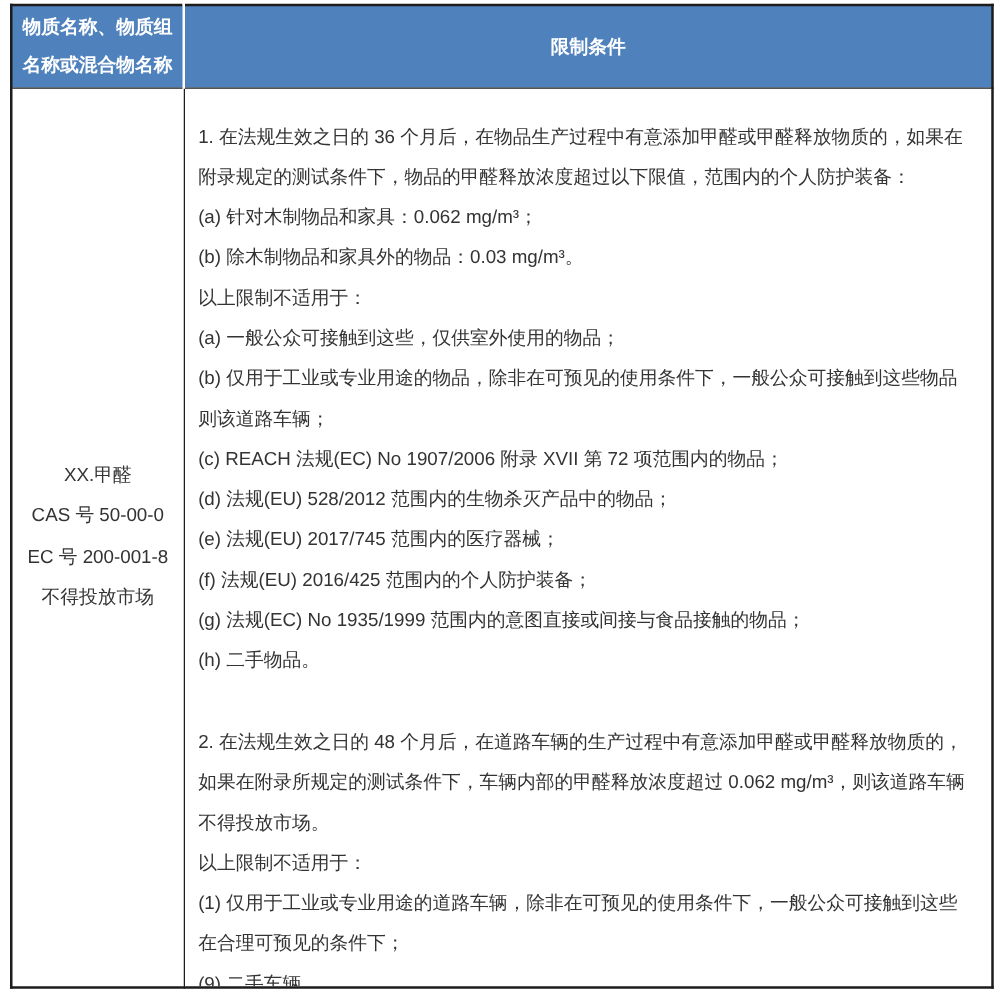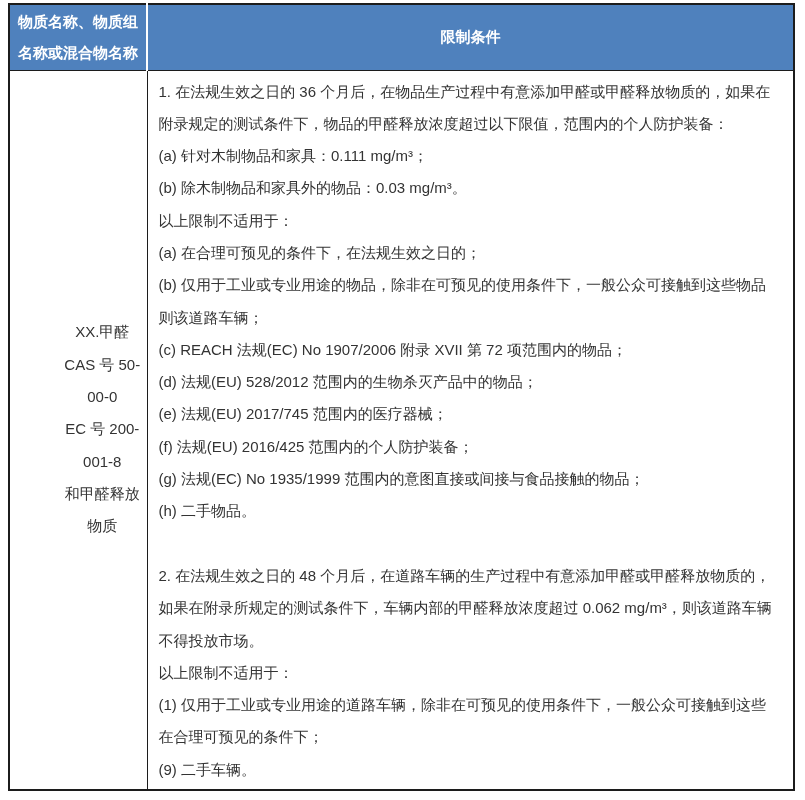--- a/index.html
+++ b/index.html
@@ -42,30 +42,29 @@
     text-align: center;
   }
   th.col-substance { width: 138px; }
   th.col-restriction { border-left: 2px solid #FFFFFF; }
   .header-lines .line { line-height: 31px; }
   td.cell-substance {
     width: 138px;
     text-align: center;
     color: var(--body-text);
     font-size: 15px;
-    padding-left: 48px;
   }
   td.cell-restriction {
     vertical-align: top;
     color: var(--body-text);
     font-size: 15px;
   }
   .substance-lines .line { line-height: 32.3px; }
   .restriction-lines {
-    padding: 5px 8px 0 11px;
+    padding: 23px 8px 0 11px;
     height: 718px;
     overflow: hidden;
   }
   .restriction-lines .line {
     line-height: 32.3px;
     white-space: normal;
   }
   .restriction-lines .line.blank { min-height: 32.3px; }
 </style>
 </head>
@@ -86,31 +85,31 @@
         </th>
       </tr>
     </thead>
     <tbody>
       <tr>
         <td class="cell-substance">
           <div class="substance-lines">
               <div class="line">XX.甲醛</div>
               <div class="line">CAS 号 50-00-0</div>
               <div class="line">EC 号 200-001-8</div>
-              <div class="line">和甲醛释放物质</div>
+              <div class="line">不得投放市场</div>
             </div>
         </td>
         <td class="cell-restriction">
           <div class="restriction-lines">
               <div class="line">1. 在法规生效之日的 36 个月后，在物品生产过程中有意添加甲醛或甲醛释放物质的，如果在</div>
               <div class="line">附录规定的测试条件下，物品的甲醛释放浓度超过以下限值，范围内的个人防护装备：</div>
-              <div class="line">(a) 针对木制物品和家具：0.111 mg/m³；</div>
+              <div class="line">(a) 针对木制物品和家具：0.062 mg/m³；</div>
               <div class="line">(b) 除木制物品和家具外的物品：0.03 mg/m³。</div>
               <div class="line">以上限制不适用于：</div>
-              <div class="line">(a) 在合理可预见的条件下，在法规生效之日的；</div>
+              <div class="line">(a) 一般公众可接触到这些，仅供室外使用的物品；</div>
               <div class="line">(b) 仅用于工业或专业用途的物品，除非在可预见的使用条件下，一般公众可接触到这些物品</div>
               <div class="line">则该道路车辆；</div>
               <div class="line">(c) REACH 法规(EC) No 1907/2006 附录 XVII 第 72 项范围内的物品；</div>
               <div class="line">(d) 法规(EU) 528/2012 范围内的生物杀灭产品中的物品；</div>
               <div class="line">(e) 法规(EU) 2017/745 范围内的医疗器械；</div>
               <div class="line">(f) 法规(EU) 2016/425 范围内的个人防护装备；</div>
               <div class="line">(g) 法规(EC) No 1935/1999 范围内的意图直接或间接与食品接触的物品；</div>
               <div class="line">(h) 二手物品。</div>
               <div class="line blank">&nbsp;</div>
               <div class="line">2. 在法规生效之日的 48 个月后，在道路车辆的生产过程中有意添加甲醛或甲醛释放物质的，</div>

